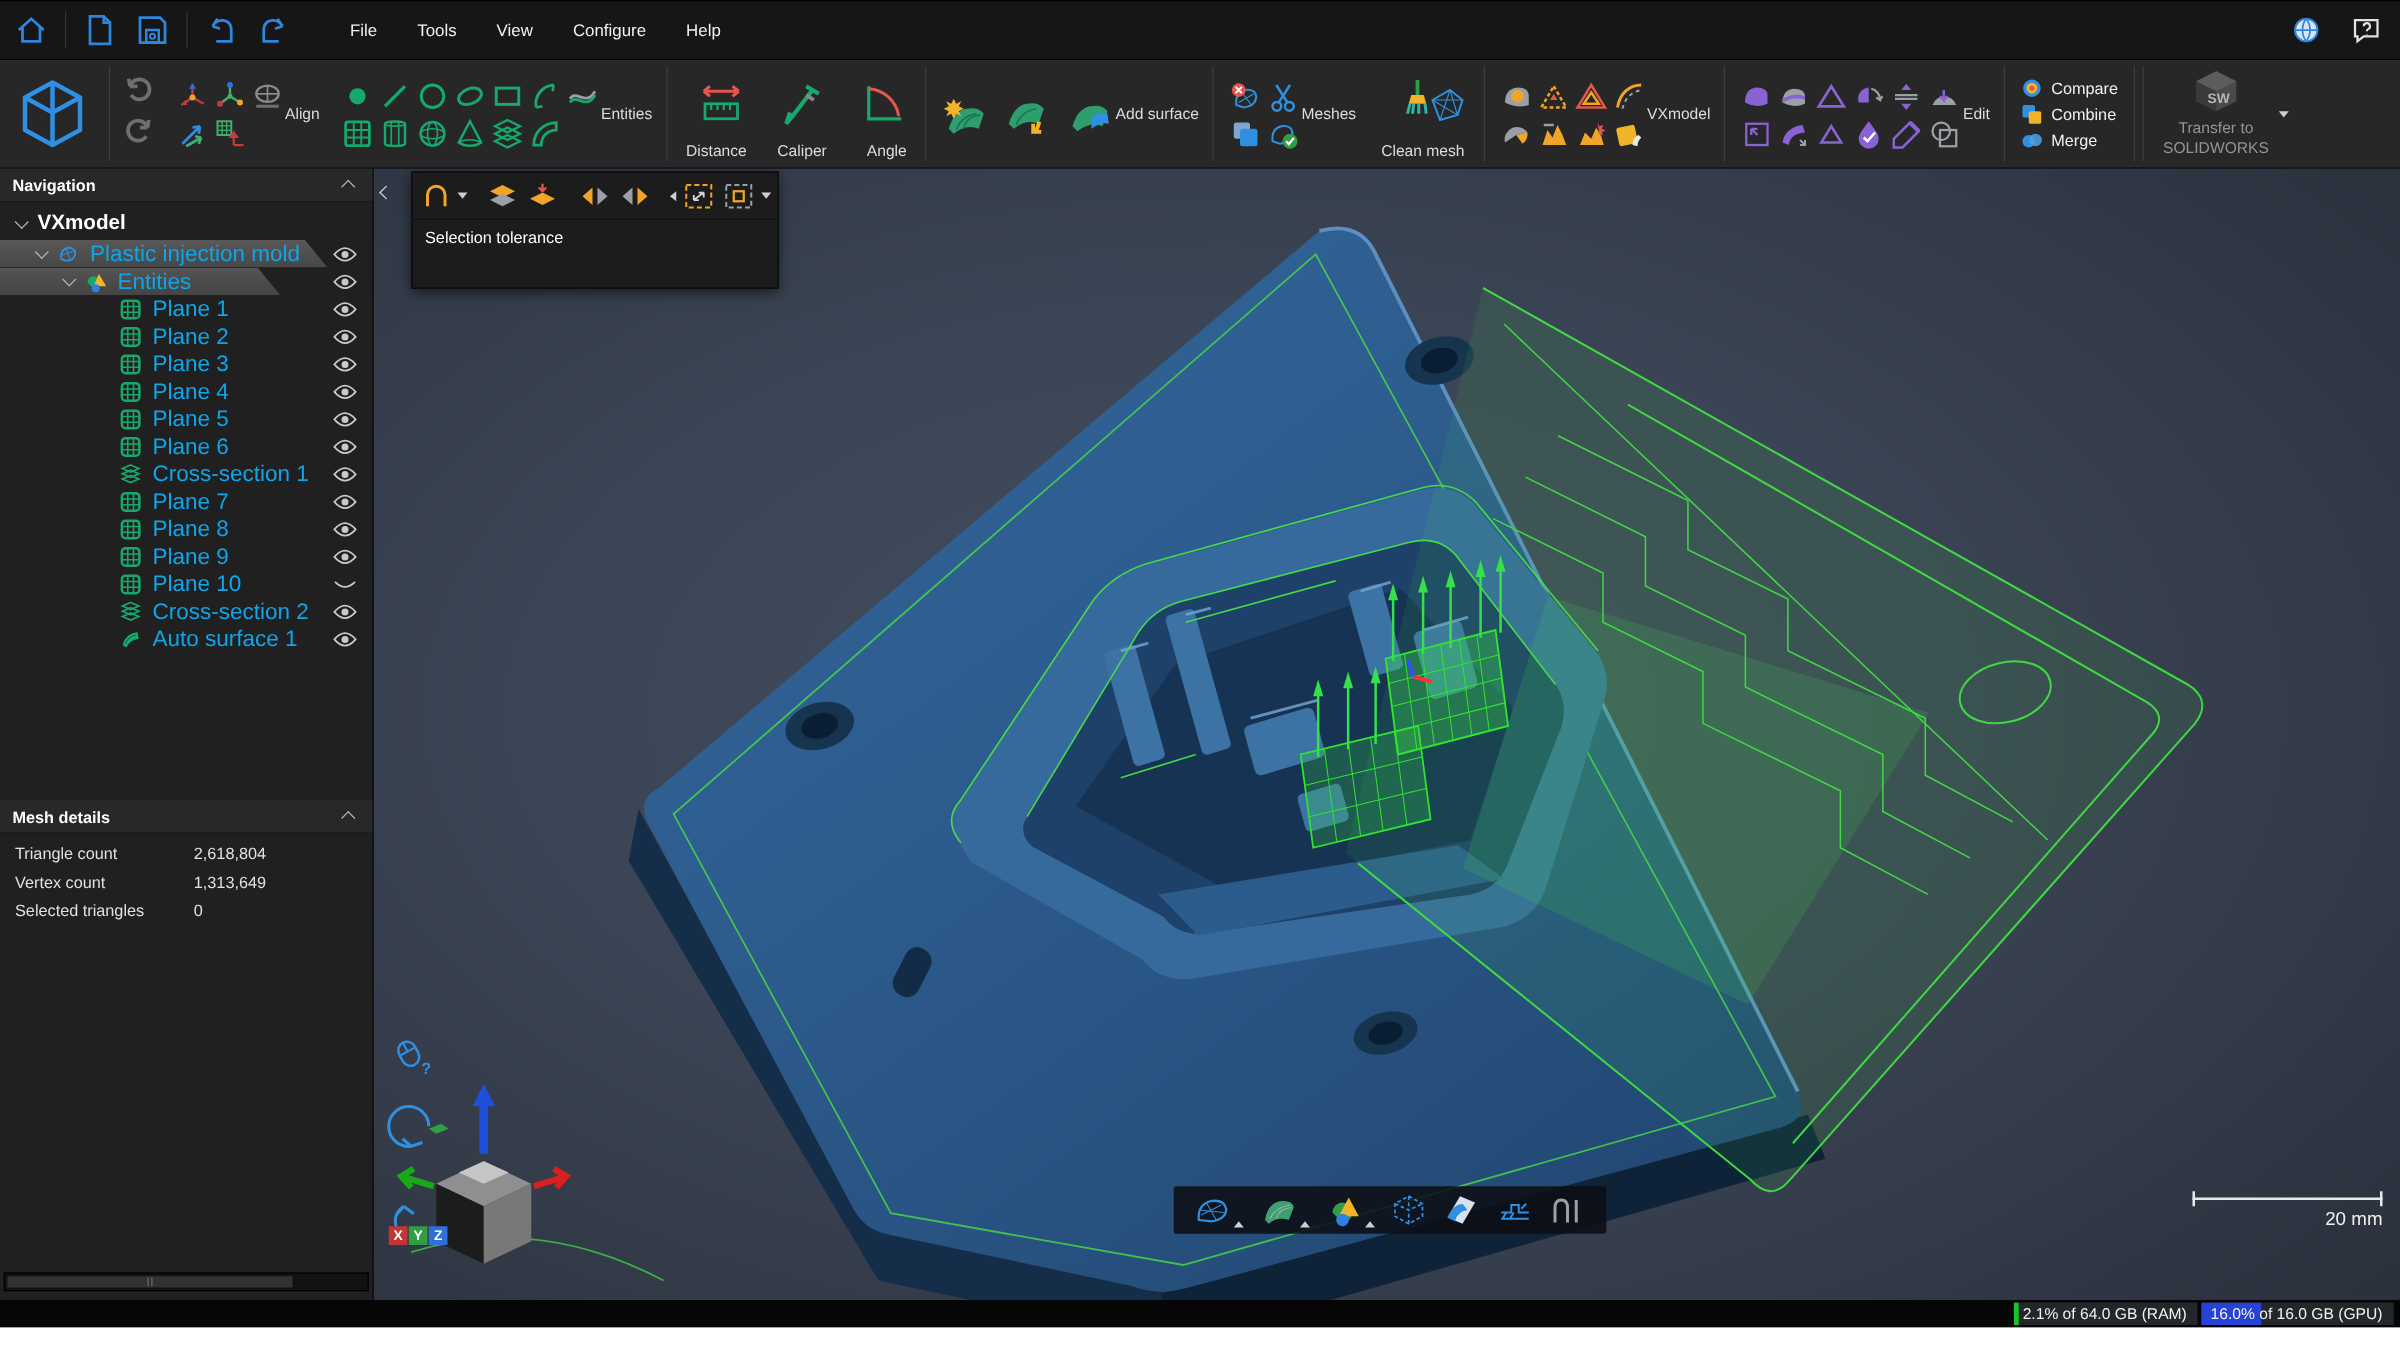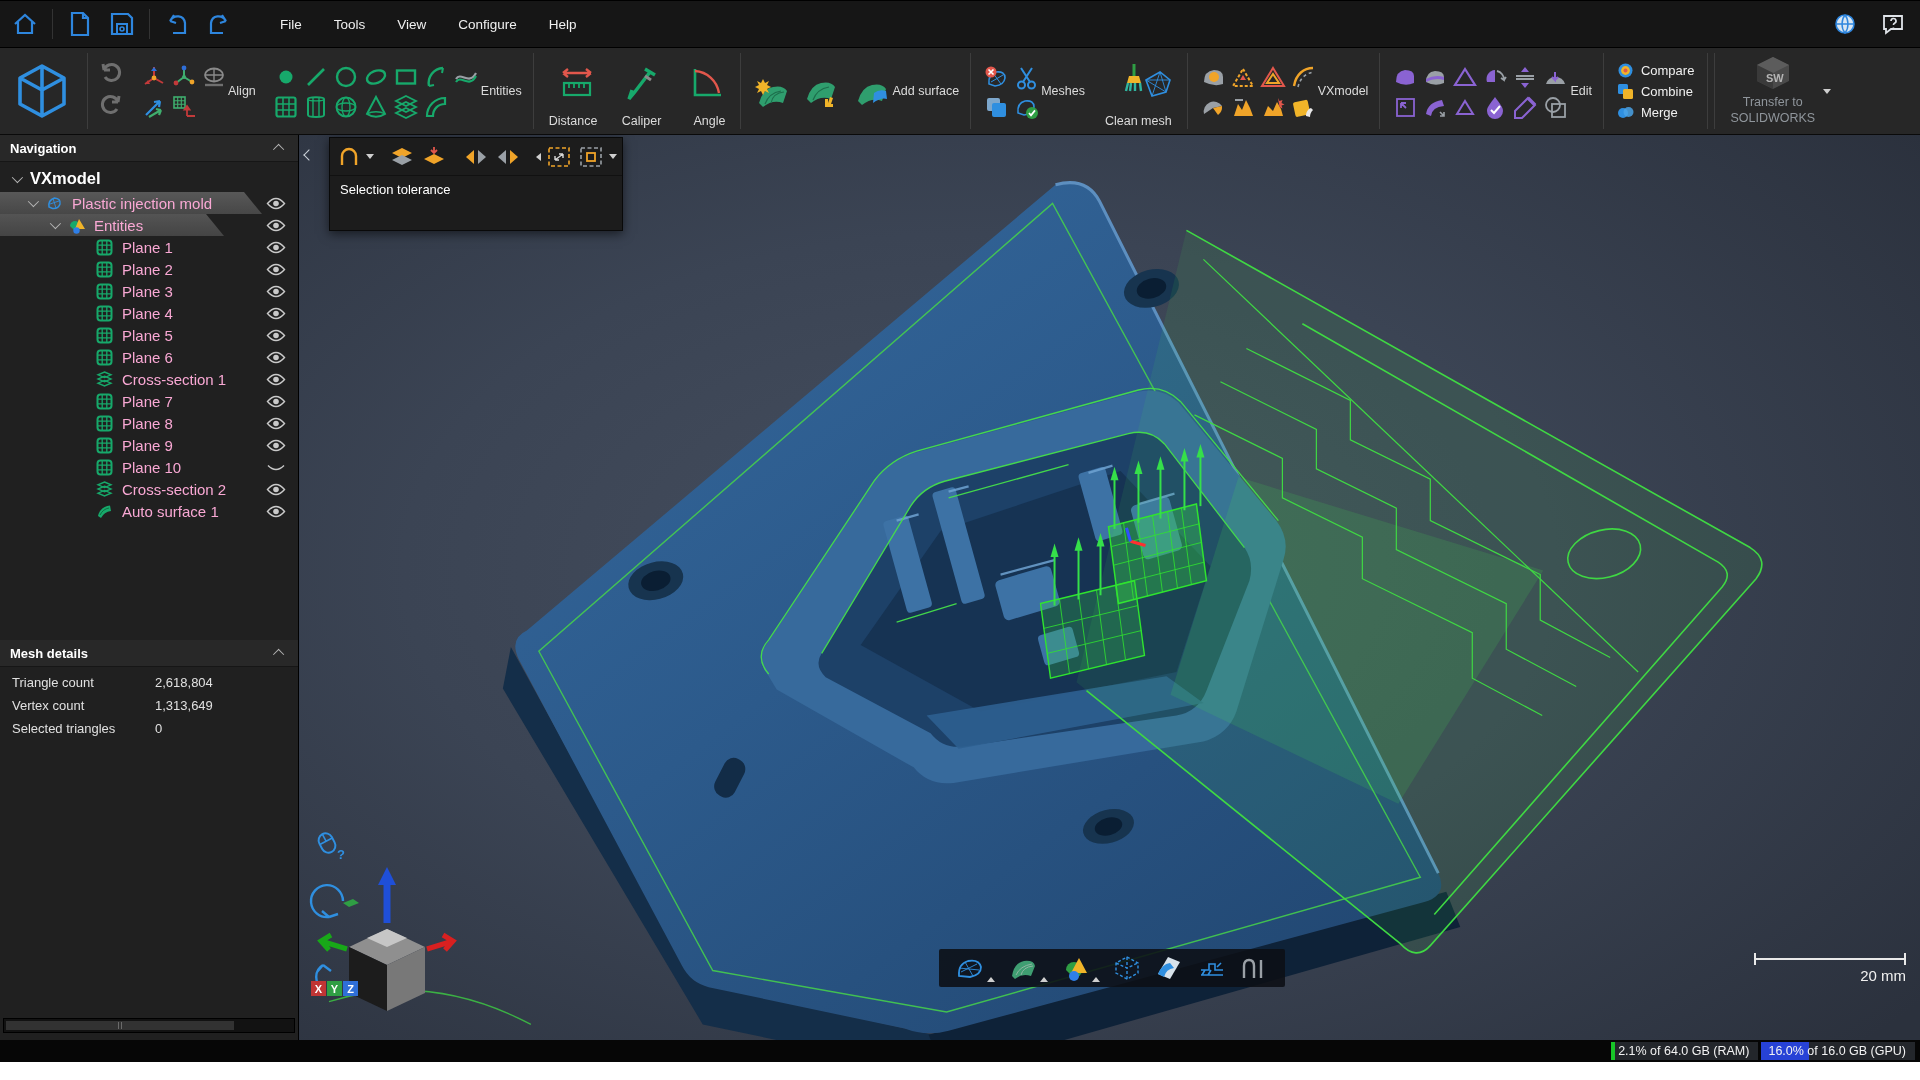--- a/index.html
+++ b/index.html
@@ -55,21 +55,21 @@
   
   .leftpanel{width:298px;flex:0 0 auto;background:#202020;border-right:1px solid #000;position:relative;}
   .phead{height:26px;background:#282828;display:flex;align-items:center;padding:0 10px;color:#fff;
     font-size:13px;font-weight:bold;position:relative;border-bottom:1px solid #161616;}
   .phead .chev{position:absolute;right:14px;}
   .chev{display:inline-block;width:7px;height:7px;border-right:1.7px solid #b5b5b5;border-bottom:1.7px solid #b5b5b5;}
   .chev.down{transform:rotate(45deg) translateY(-2px);}
   .chev.up{transform:rotate(-135deg) translateY(-2px);}
   .tree{position:absolute;left:0;right:0;top:30px;}
   .vxroot{height:27px;display:flex;align-items:center;color:#fff;font-size:16.5px;font-weight:bold;padding-left:12px;gap:10px;}
-  .trow{height:22px;display:flex;align-items:center;position:relative;color:#f9a8d4;font-size:15px;}
+  .trow{height:22px;display:flex;align-items:center;position:relative;color:#0ea5e9;font-size:18px;}
   .trow .ticon{display:flex;width:17px;height:17px;margin-right:9px;}
   .trow .tlabel{white-space:nowrap;}
   .trow .eyebox{position:absolute;right:12px;display:flex;}
   .trow.lvl1{padding-left:28px;gap:0;}
   .trow.lvl2{padding-left:50px;}
   .trow.lvl3{padding-left:96px;}
   .trow .chev{margin-right:10px;}
   .trow.sel1:before{content:"";position:absolute;left:0;top:0;bottom:0;width:262px;
     background:linear-gradient(180deg,#585858,#474747);clip-path:polygon(0 0,calc(100% - 18px) 0,100% 100%,0 100%);}
   .trow.sel2:before{content:"";position:absolute;left:0;top:0;bottom:0;width:224px;

